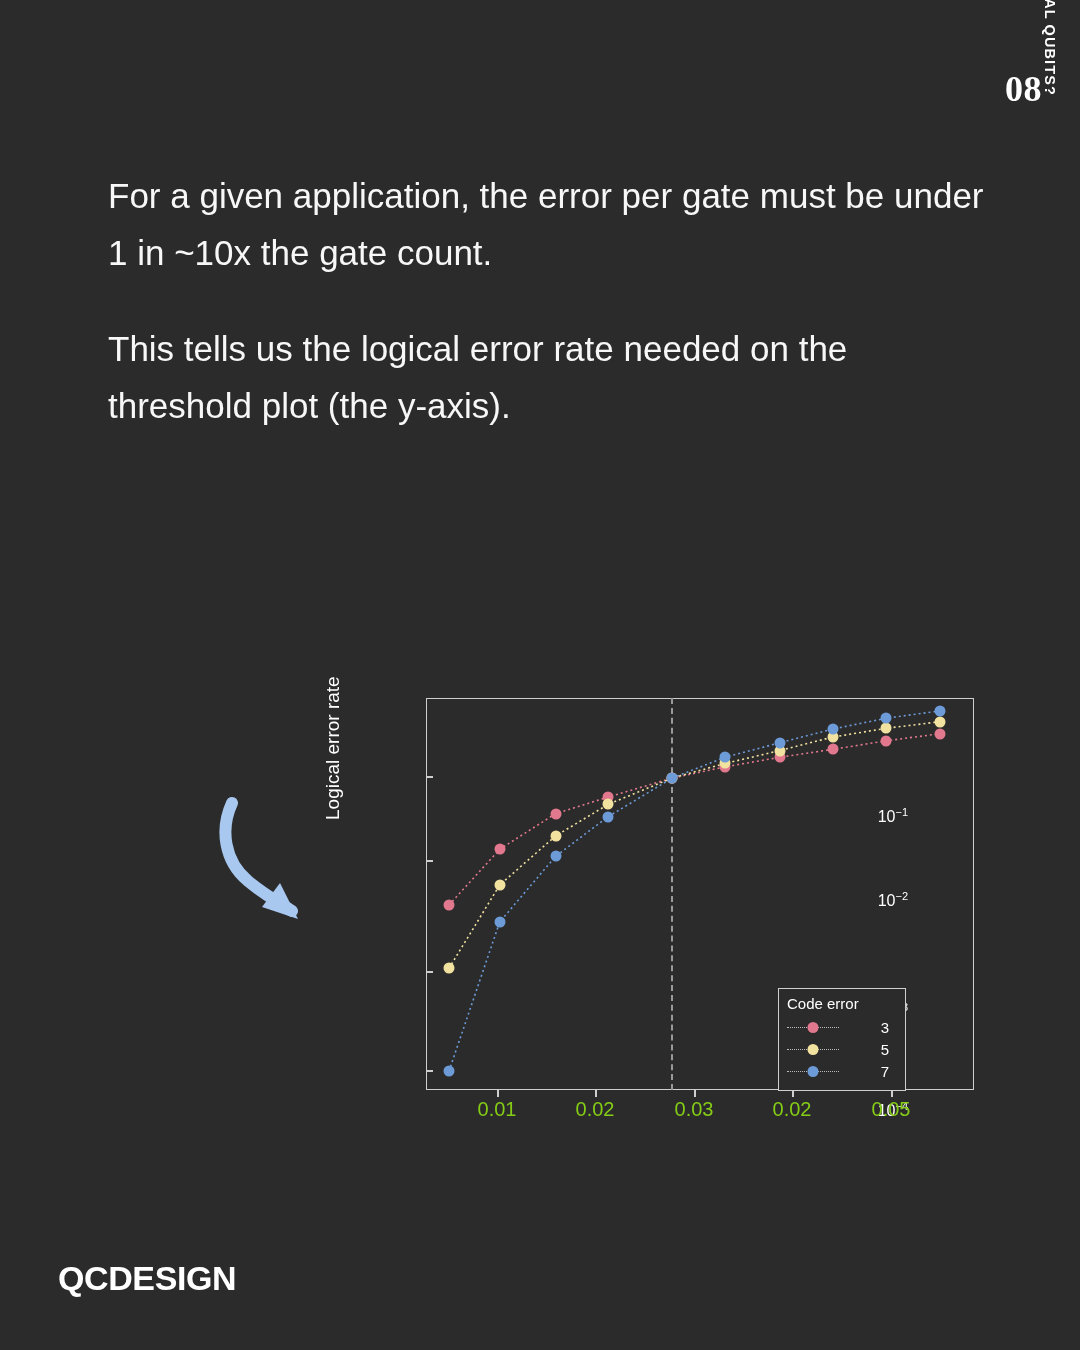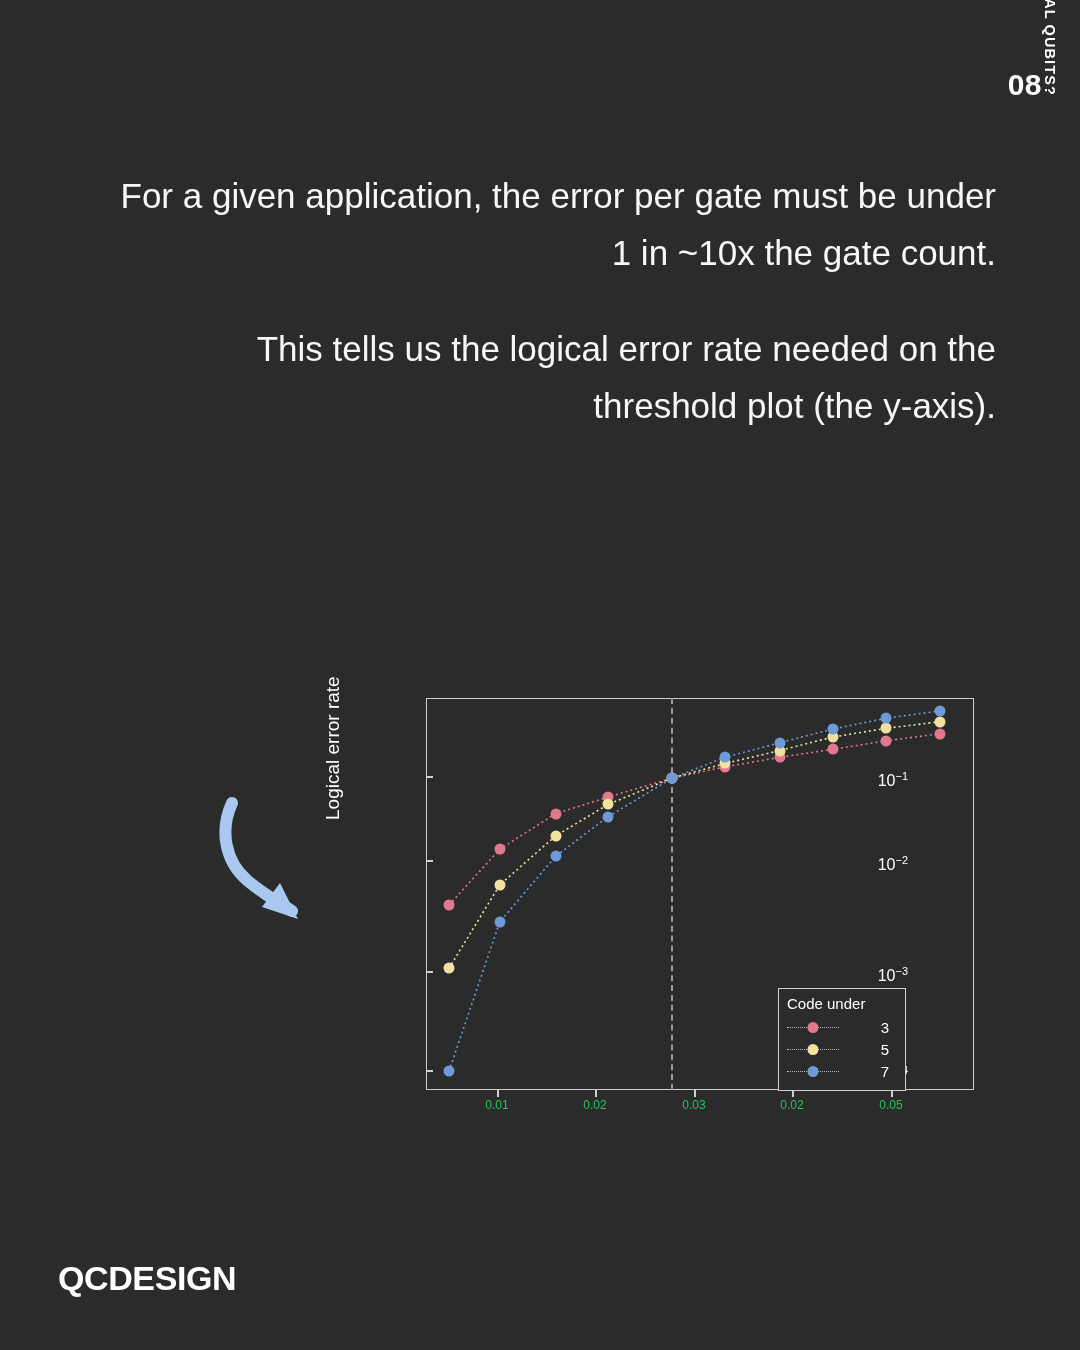--- a/index.html
+++ b/index.html
@@ -14,24 +14,25 @@
     color: #ffffff;
     overflow: hidden;
     position: relative;
   }
 
   
   .page-number {
     position: absolute;
     top: 68px;
     right: 38px;
-    font-size: 30px;
+    font-size: 36px;
     font-weight: bold;
     letter-spacing: 0.5px;
     color: #ffffff;
+    font-family: Liberation Serif, serif;
   }
 
   
   .side-title {
     position: absolute;
     top: 160px;
     right: 22px;
     width: 460px;
     transform: rotate(90deg);
     transform-origin: top right;
@@ -39,24 +40,23 @@
     font-weight: bold;
     letter-spacing: 1.1px;
     color: #ffffff;
     white-space: nowrap;
     text-align: left;
   }
 
   
   .copy {
     position: absolute;
-    left: 116px;
+    left: 108px;
     top: 168px;
     width: 880px;
-    text-align: right;
   }
   .copy p {
     margin: 0 0 40px 0;
     font-size: 35px;
     line-height: 1.62;
     color: #f7f7f7;
     font-weight: 400;
   }
   .copy p:last-child { margin-bottom: 0; }
 
@@ -105,34 +105,35 @@
     border: 1.5px solid #cfcfcf;
     box-sizing: border-box;
   }
   .ytick {
     position: absolute;
     right: 102px;
     font-size: 16px;
     color: #ffffff;
     text-align: right;
     white-space: nowrap;
+    margin-top: 36px;
   }
   .ytick sup { font-size: 11px; }
   .ytick-mark {
     position: absolute;
     left: 96px;
     width: 7px;
     height: 1.5px;
     background: #cfcfcf;
   }
   .xtick {
     position: absolute;
     top: 408px;
-    font-size: 12px;
-    color: #22c55e;
+    font-size: 20px;
+    color: #84cc16;
     transform: translateX(-50%);
     white-space: nowrap;
   }
   .xtick-mark {
     position: absolute;
     top: 400px;
     width: 1.5px;
     height: 7px;
     background: #cfcfcf;
   }
@@ -284,21 +285,21 @@
       <div class="dot" style="left: 278.335px; top: 126.593px; background: rgb(108, 155, 216);"></div>
       <div class="dot" style="left: 342.102px; top: 88.1136px; background: rgb(108, 155, 216);"></div>
       <div class="dot" style="left: 394.909px; top: 67.2715px; background: rgb(108, 155, 216);"></div>
       <div class="dot" style="left: 449.709px; top: 52.8197px; background: rgb(108, 155, 216);"></div>
       <div class="dot" style="left: 502.516px; top: 39.069px; background: rgb(108, 155, 216);"></div>
       <div class="dot" style="left: 556.32px; top: 28.1757px; background: rgb(108, 155, 216);"></div>
       <div class="dot" style="left: 610.124px; top: 20.9442px; background: rgb(108, 155, 216);"></div>
     </div>
 
   <div class="legend">
-    <div class="legend-title">Code under</div>
+    <div class="legend-title">Code error</div>
     <div class="legend-row">
       <span class="legend-line">
           <span class="lg-dot" style="background:#e2788e"></span>
         </span>
       <span class="legend-label">3</span>
     </div>
     <div class="legend-row">
       <span class="legend-line">
           <span class="lg-dot" style="background:#f2e2a0"></span>
         </span>

